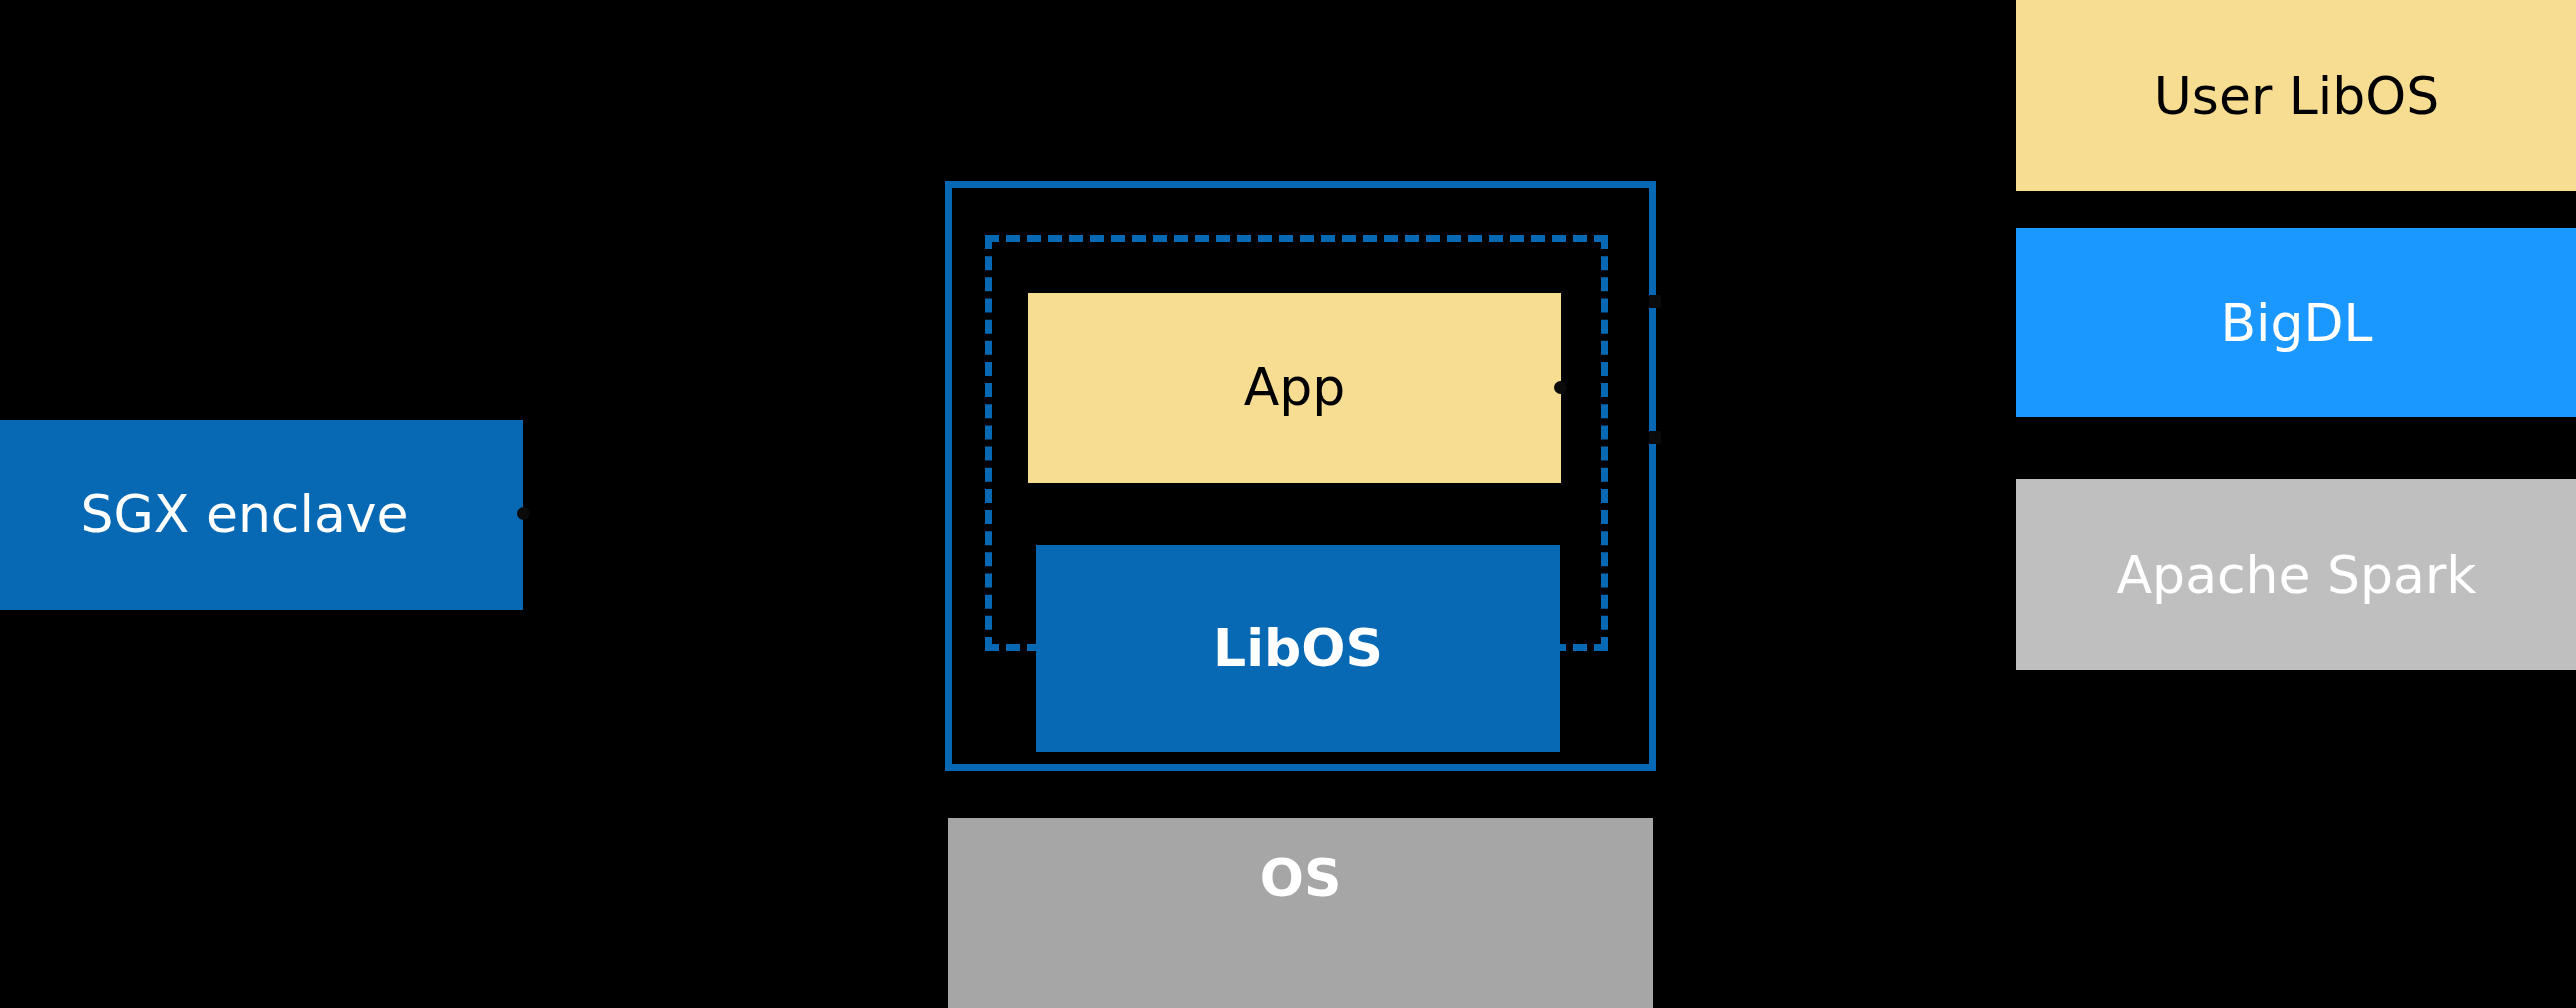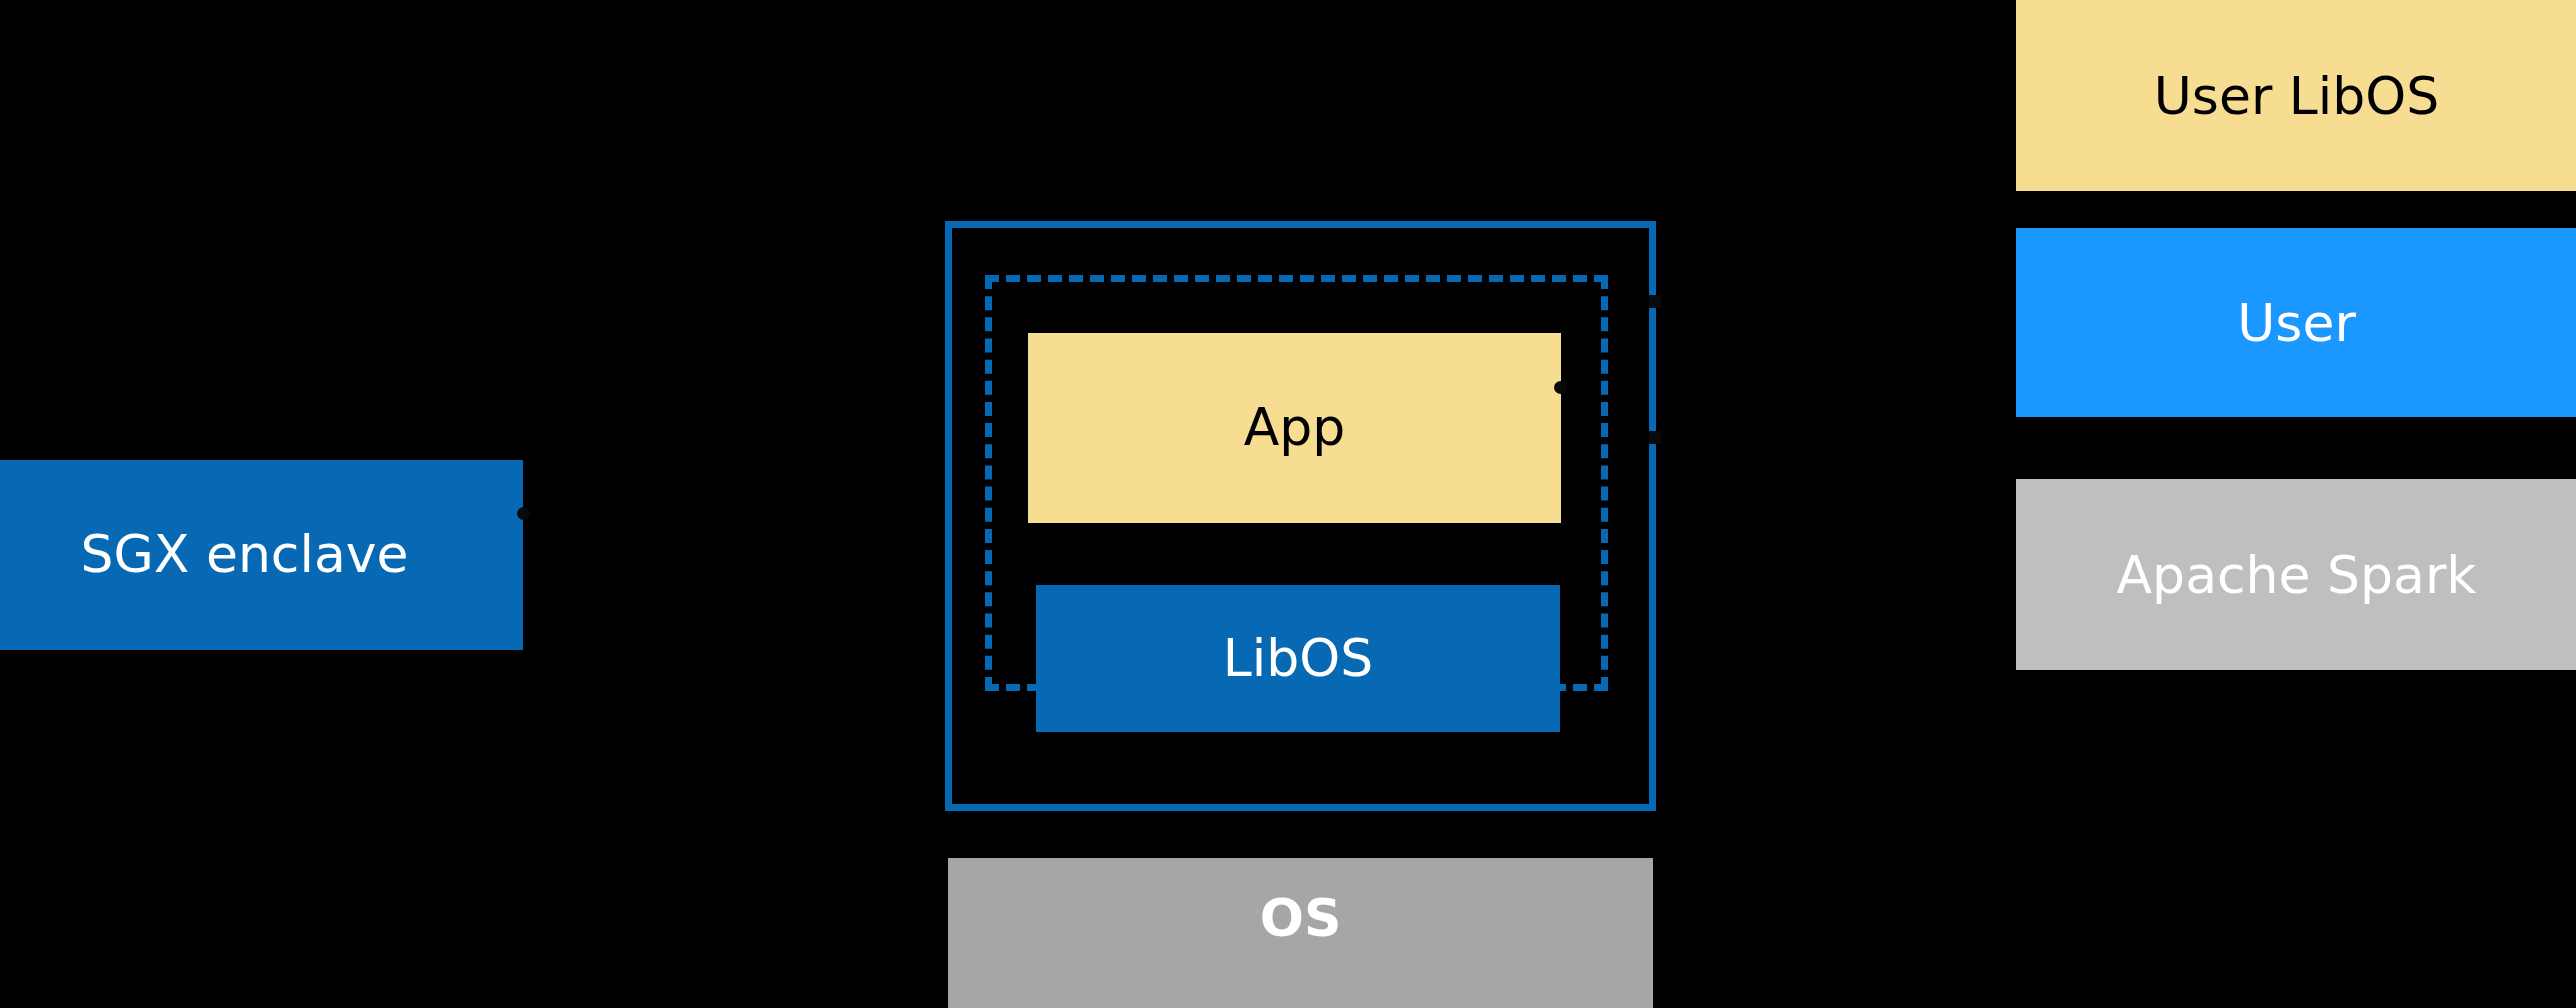--- a/index.html
+++ b/index.html
@@ -21,21 +21,20 @@
   }
   .box {
     position: absolute;
     display: flex;
     align-items: center;
     justify-content: center;
     box-sizing: border-box;
     text-align: center;
     line-height: 1.1;
     white-space: nowrap;
-    margin-top: 40px;
   }
   
   #sgx-enclave-box {
     left: -34px;
     top: 420px;
     width: 557px;
     height: 190px;
     background: #0768b4;
     color: #ffffff;
     font-size: 52px;
@@ -68,25 +67,25 @@
     background: #f7dd92;
     color: #000000;
     font-size: 52px;
     font-weight: 400;
   }
   
   #libos-box {
     left: 1036px;
     top: 545px;
     width: 524px;
-    height: 147px;
+    height: 207px;
     background: #0768b4;
     color: #ffffff;
     font-size: 52px;
-    font-weight: 400;
+    font-weight: 700;
   }
   
   #os-box {
     left: 948px;
     top: 818px;
     width: 705px;
     height: 218px;
     background: #a6a6a6;
     color: #ffffff;
     font-size: 52px;
@@ -162,21 +161,21 @@
 
   <div class="box" id="os-box">
     <span>OS</span>
   </div>
 
   <div id="stack">
     <div class="stack-box" id="user-apps-box">
       <span>User LibOS</span>
     </div>
     <div class="stack-box" id="bigdl-box">
-      <span>User</span>
+      <span>BigDL</span>
     </div>
     <div class="stack-box" id="apache-spark-box">
       <span>Apache Spark</span>
     </div>
   </div>
 
   <div class="connector-stub" style="left:1649px; top:295px; width:11.7px; height:13.4px;"></div>
   <div class="connector-stub" style="left:1649px; top:431px; width:11.7px; height:13.4px;"></div>
   <div class="connector-stub" style="left:1554px; top:381px; width:13.4px; height:13.4px; border-radius:50%;"></div>
   <div class="connector-stub" style="left:517px; top:507px; width:13.4px; height:13.4px; border-radius:50%;"></div>

